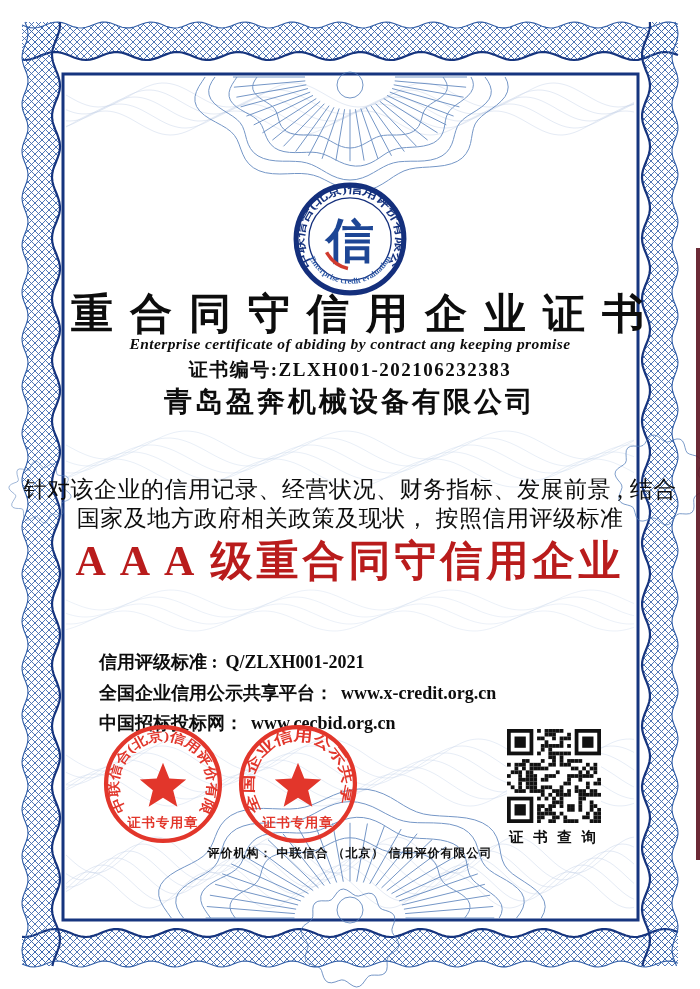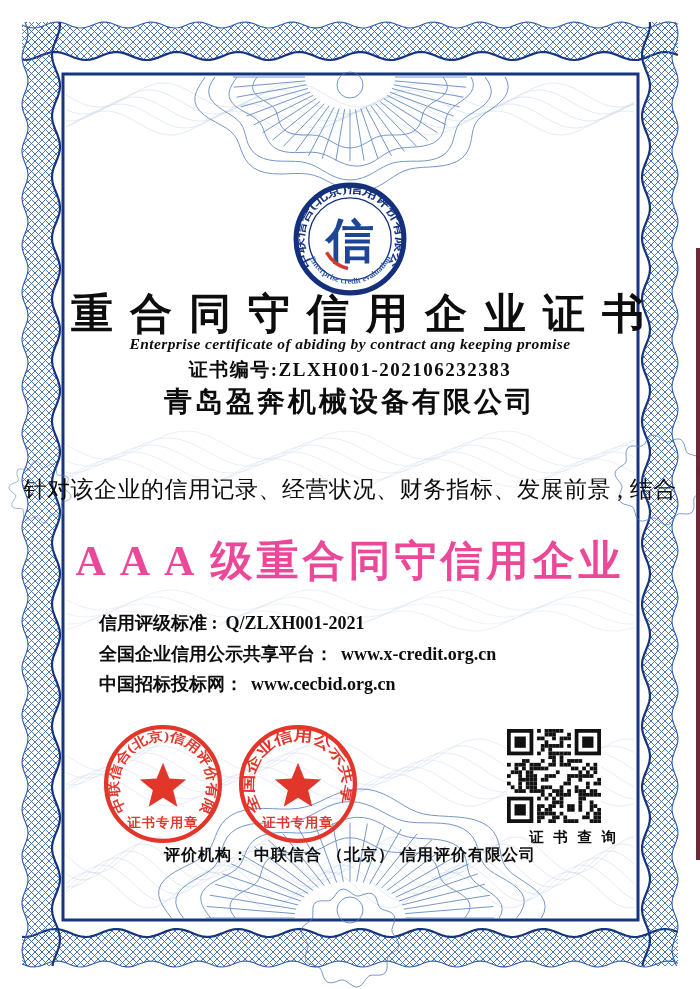--- a/index.html
+++ b/index.html
@@ -9,29 +9,29 @@
     margin:0 auto;overflow:hidden;
   }
   .cert svg.decor{position:absolute;left:0;top:0;z-index:0;}
   .abs{position:absolute;left:0;width:700px;text-align:center;z-index:2;}
   .logo-wrap{position:absolute;left:291px;top:180px;width:118px;height:118px;z-index:2;}
   .title{top:286px;font-size:42px;font-weight:900;letter-spacing:17px;padding-left:32px;box-sizing:border-box;white-space:nowrap;}
   .subtitle{top:335px;font-size:15.5px;font-weight:bold;letter-spacing:0.4px;font-style:italic;}
   .certno{top:357px;font-size:19px;font-weight:bold;letter-spacing:1.5px;}
   .company{top:383px;font-size:28px;font-weight:900;letter-spacing:3px;}
   .bodytxt{top:447px;font-size:23px;font-weight:normal;line-height:29px;letter-spacing:0.5px;margin-top:28px;}
-  .rating{top:533px;font-size:42px;font-weight:900;color:#ec4899;letter-spacing:4px;white-space:nowrap;}
-  .infoblock{position:absolute;left:99px;top:608px;z-index:2;font-size:18px;font-weight:bold;line-height:30.5px;text-align:left;}
+  .rating{top:533px;font-size:42px;font-weight:900;color:#b91c1c;letter-spacing:4px;white-space:nowrap;}
+  .infoblock{position:absolute;left:99px;top:647px;z-index:2;font-size:18px;font-weight:bold;line-height:30.5px;text-align:left;}
   .infoblock .lbl{margin-right:8px;}
   .stamp{position:absolute;top:722px;width:124px;height:124px;z-index:3;}
   .stamp1{left:101px;}
   .stamp2{left:236px;}
   .qr{position:absolute;left:507px;top:729px;width:94px;height:94px;z-index:3;}
-  .qrcap{position:absolute;left:489px;top:828px;width:130px;text-align:right;font-size:14.5px;font-weight:bold;letter-spacing:3px;z-index:3;}
-  .agency{top:845px;font-size:16px;font-weight:bold;letter-spacing:1px;}
+  .qrcap{position:absolute;left:489px;top:828px;width:130px;text-align:center;font-size:14.5px;font-weight:bold;letter-spacing:3px;z-index:3;}
+  .agency{top:845px;font-size:12px;font-weight:bold;letter-spacing:1px;}
   .arcText{font-family:"Liberation Serif","DejaVu Serif",serif;}
 </style>
 </head>
 <body>
 
 <div class="cert">
 
   <svg class="decor" id="decor" width="700" height="989" viewBox="0 0 700 989">
       <defs>
         <pattern id="lat" width="7" height="7" patternUnits="userSpaceOnUse">
@@ -170,20 +170,21 @@
     </svg>
   </div>
 
   <div class="abs title">重合同守信用企业证书</div>
   <div class="abs subtitle">Enterprise certificate of abiding by contract ang keeping promise</div>
   <div class="abs certno">证书编号:ZLXH001-202106232383</div>
   <div class="abs company">青岛盈奔机械设备有限公司</div>
 
   <div class="abs bodytxt">
     <div>针对该企业的信用记录、经营状况、财务指标、发展前景 , 结合</div>
+    <div>国家及地方政府相关政策及现状， 按照信用评级标准</div>
   </div>
 
   <div class="abs rating">A A A 级重合同守信用企业</div>
 
   <div class="infoblock">
     <div>
       <span class="lbl">信用评级标准 :</span><span>Q/ZLXH001-2021</span>
     </div>
     <div>
       <span class="lbl">全国企业信用公示共享平台：</span><span>www.x-credit.org.cn</span>

